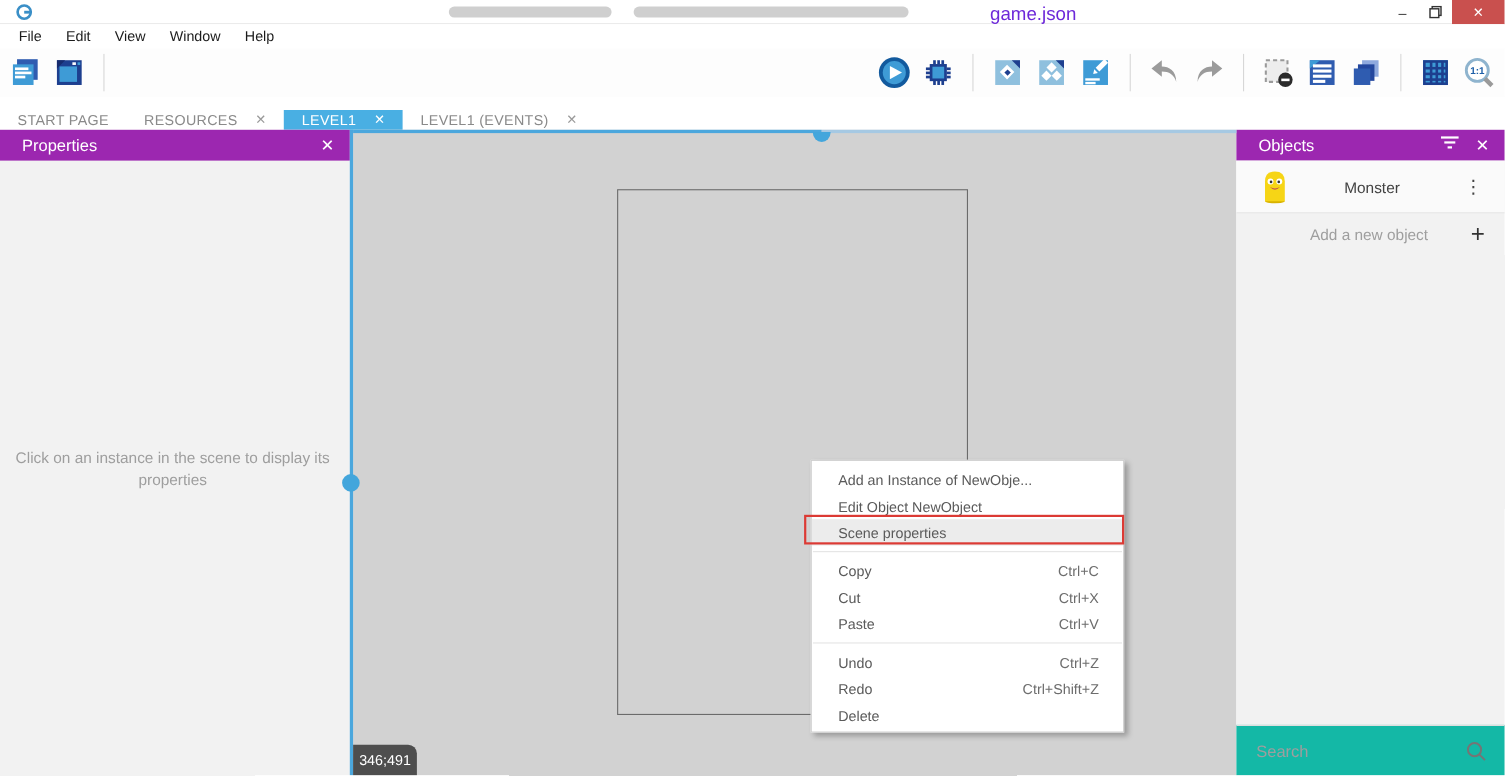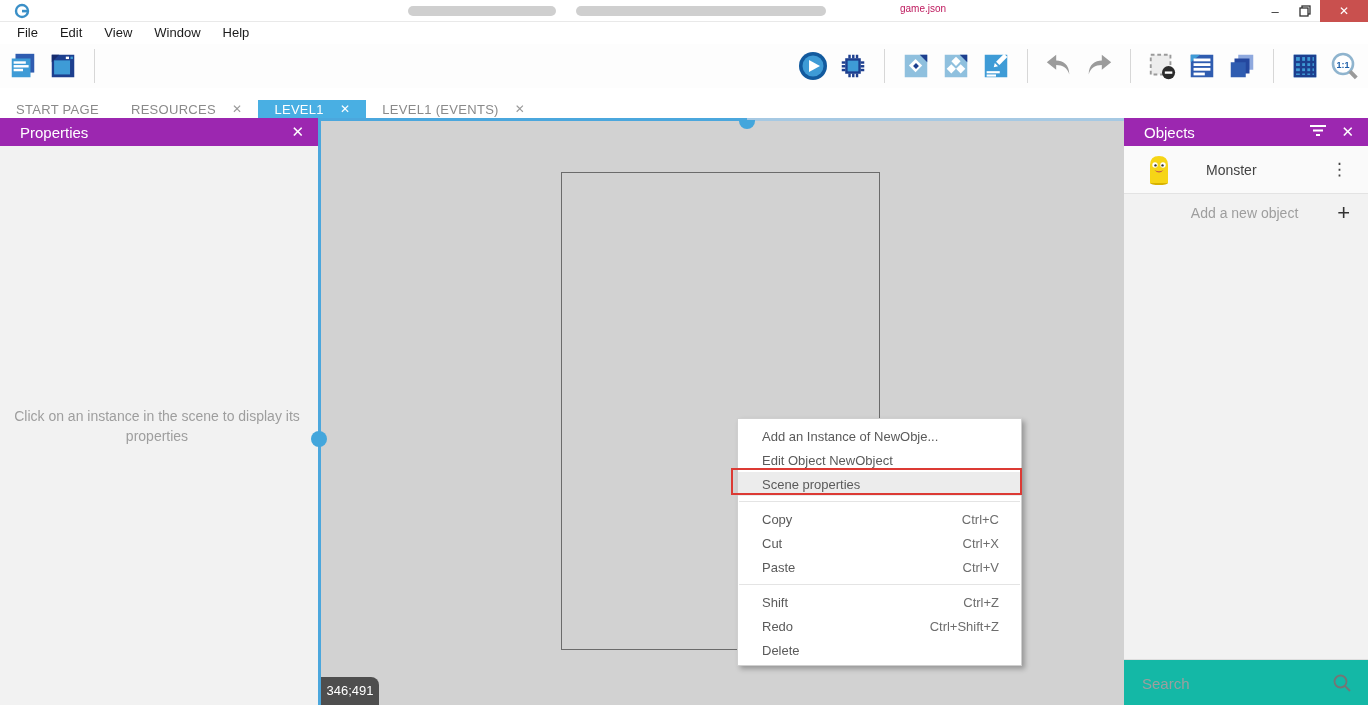--- a/index.html
+++ b/index.html
@@ -6,21 +6,21 @@
   html,body { width:1368px; height:705px; }
   body { font-family:"Liberation Sans", sans-serif; background:#fff; }
   .app { position:relative; width:1368px; height:705px; background:#fdfdfd; overflow:hidden; }
 
   
   .titlebar { position:absolute; left:0; top:0; width:1368px; height:22px; background:#fff; border-bottom:1px solid #e9e9e9; }
   .logo { position:absolute; left:14px; top:3px; width:16px; height:16px; }
   .redact { position:absolute; top:6px; height:10px; background:#cfcfcf; border-radius:5px; }
   .r1 { left:408px; width:148px; }
   .r2 { left:576px; width:250px; }
-  .title-text { position:absolute; left:900px; top:3px; font-size:10px; color:#be185d; }
+  .title-text { position:absolute; left:900px; top:3px; font-size:17px; color:#6d28d9; }
   .win-controls { position:absolute; right:0; top:0; height:22px; display:flex; }
   .wc { width:30px; height:22px; border:none; background:transparent; font-size:13px; color:#333; display:flex; align-items:center; justify-content:center; cursor:pointer; }
   .wc.close { width:48px; background:#C9504E; color:#fff; font-size:12px; }
 
   
   .menubar { position:absolute; left:0; top:22px; width:1368px; height:22px; background:#fff; display:flex; align-items:center; padding-left:6px; }
   .menu-item { font-size:13px; color:#1b1b1b; padding:0 11px; height:22px; line-height:22px; cursor:default; }
 
   
   .toolbar { position:absolute; left:0; top:44px; width:1368px; height:44px; background:#fdfdfd; display:flex; align-items:center; justify-content:space-between; padding:0 6px; }
@@ -61,21 +61,21 @@
   .cm-item.hl { background:#ececec; }
   .cm-label { margin-left:24px; flex:1; }
   .cm-short { margin-right:22px; color:#6d6d6d; }
   .cm-sep { height:1px; background:#e4e4e4; margin:5px 1px; }
   .annotation-red { position:absolute; left:731px; top:468px; width:291px; height:27px; border:2px solid #DC3A34; z-index:60; pointer-events:none; }
 
   
   .obj-header-icons { display:flex; align-items:center; gap:14px; margin-right:14px; }
   .obj-row { position:absolute; left:0; top:28px; right:0; height:48px; background:#FAFAFA; border-bottom:1px solid #e3e3e3; display:flex; align-items:center; }
   .obj-thumb { margin-left:24px; width:22px; height:31px; }
-  .obj-name { margin-left:36px; font-size:14px; color:#424242; flex:1; }
+  .obj-name { margin-left:52px; font-size:14px; color:#424242; flex:1; }
   .obj-kebab { margin-right:20px; font-size:17px; color:#444; cursor:pointer; background:none; border:none; line-height:14px; }
   .add-row { position:absolute; left:0; top:76px; right:0; height:38px; display:flex; align-items:center; }
   .add-label { flex:1; text-align:center; font-size:14px; color:#9e9e9e; padding-left:28px; cursor:pointer; }
   .add-plus { margin-right:18px; font-size:22px; color:#333; cursor:pointer; background:none; border:none; }
   .search-footer { position:absolute; left:0; bottom:0; right:0; height:46px; background:#14b8a6; border-top:1px solid #dedede; }
   .search-input { position:absolute; left:18px; top:10px; width:180px; height:26px; border:none; background:transparent; font-size:15px; color:#444; font-family:"Liberation Sans", sans-serif; outline:none; }
   .search-input::placeholder { color:#9e9e9e; }
   .search-icon { position:absolute; right:16px; top:13px; }
 </style>
 </head>
@@ -306,21 +306,21 @@
     <div class="cm-item">
       <span class="cm-label">Cut</span>
       <span class="cm-short">Ctrl+X</span>
     </div>
     <div class="cm-item">
       <span class="cm-label">Paste</span>
       <span class="cm-short">Ctrl+V</span>
     </div>
     <div class="cm-sep"></div>
     <div class="cm-item">
-      <span class="cm-label">Shift</span>
+      <span class="cm-label">Undo</span>
       <span class="cm-short">Ctrl+Z</span>
     </div>
     <div class="cm-item">
       <span class="cm-label">Redo</span>
       <span class="cm-short">Ctrl+Shift+Z</span>
     </div>
     <div class="cm-item">
       <span class="cm-label">Delete</span>
       <span class="cm-short"></span>
     </div>

